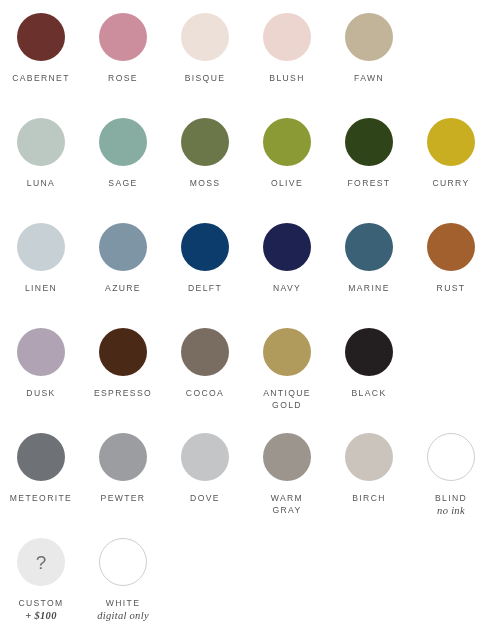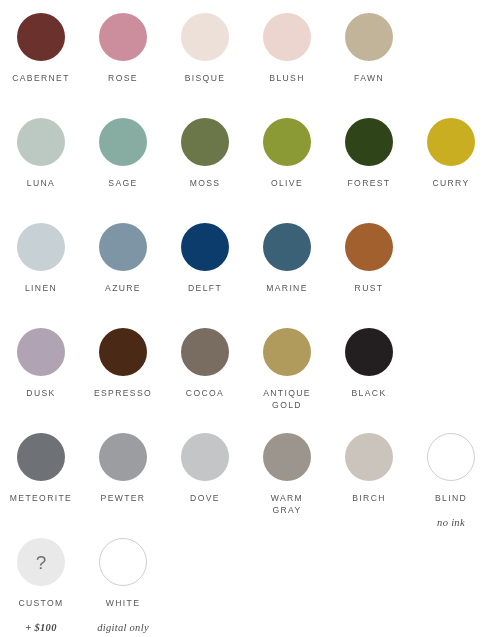--- a/index.html
+++ b/index.html
@@ -74,21 +74,21 @@
     font-size: 8.6px;
     letter-spacing: 1.35px;
     color: #555555;
     line-height: 12px;
     text-transform: uppercase;
     white-space: pre-line;
     font-weight: 400;
   }
 
   .swatch-note {
-    margin-top: 12px;
+    margin-top: 0px;
     font-family: "Liberation Serif", serif;
     font-style: italic;
     font-size: 10.5px;
     letter-spacing: 0.3px;
     color: #4a4a4a;
     line-height: 13px;
   }
 
   .swatch-note.price {
     font-weight: 700;
@@ -158,20 +158,24 @@
       </div>
       <div class="swatch-cell">
         <div class="swatch-dot" style="background: rgb(126, 149, 165);"></div>
         <div class="swatch-label">AZURE</div>
       </div>
       <div class="swatch-cell">
         <div class="swatch-dot" style="background: rgb(11, 60, 107);"></div>
         <div class="swatch-label">DELFT</div>
       </div>
       <div class="swatch-cell">
+        <div class="swatch-dot" style="background: rgb(29, 34, 80);"></div>
+        <div class="swatch-label">NAVY</div>
+      </div>
+      <div class="swatch-cell">
         <div class="swatch-dot" style="background: rgb(58, 97, 118);"></div>
         <div class="swatch-label">MARINE</div>
       </div>
       <div class="swatch-cell">
         <div class="swatch-dot" style="background: rgb(162, 96, 47);"></div>
         <div class="swatch-label">RUST</div>
       </div>
     </div>
     <div class="swatch-row">
       <div class="swatch-cell">

